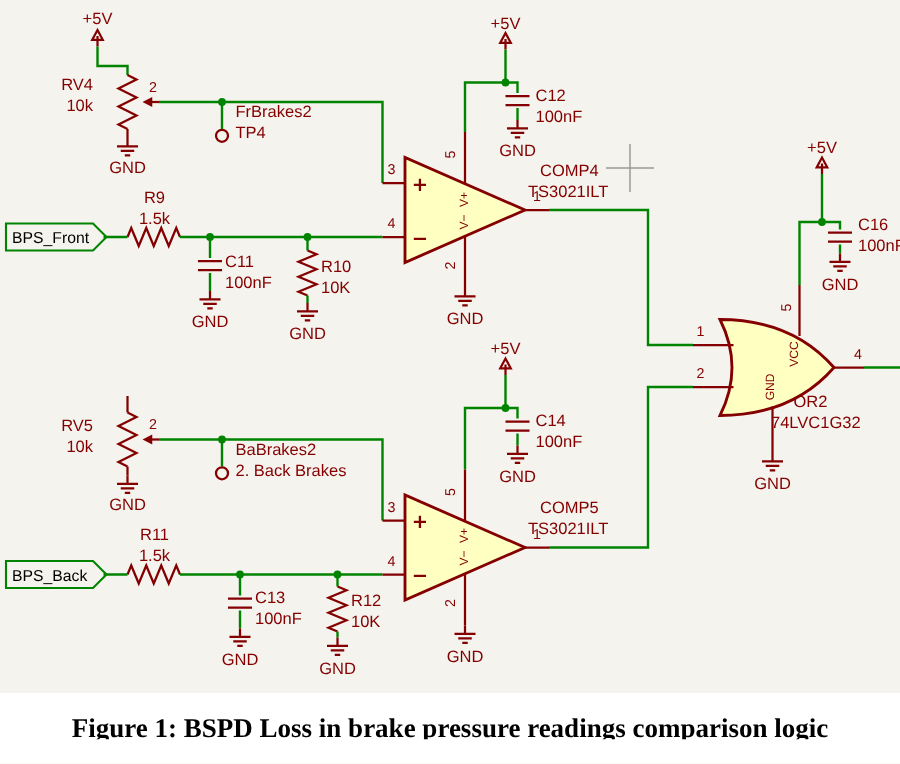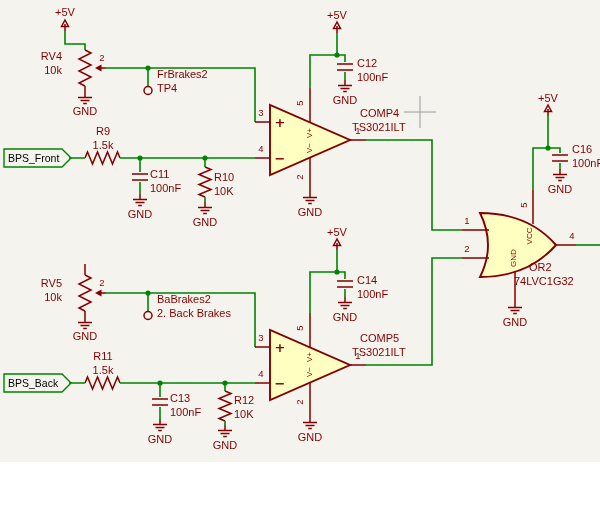--- a/index.html
+++ b/index.html
@@ -268,13 +268,14 @@
     <text class="pname" x="516" y="258" text-anchor="middle" transform="rotate(-90 516 258)">GND</text>
     <text class="lbl" x="529" y="271">OR2</text>
     <text class="lbl" x="514" y="285">74LVC1G32</text>
     <use href="#gnd" x="515" y="302"></use>
     <text class="lbl" x="515" y="326" text-anchor="middle">GND</text>
   </g>
 
   <path class="wire" d="M576,245 H600"></path>
 </svg>
 
+<div class="caption">Figure 1: BSPD Loss in brake pressure readings comparison logic</div>
 </div>
 
 </body></html>

